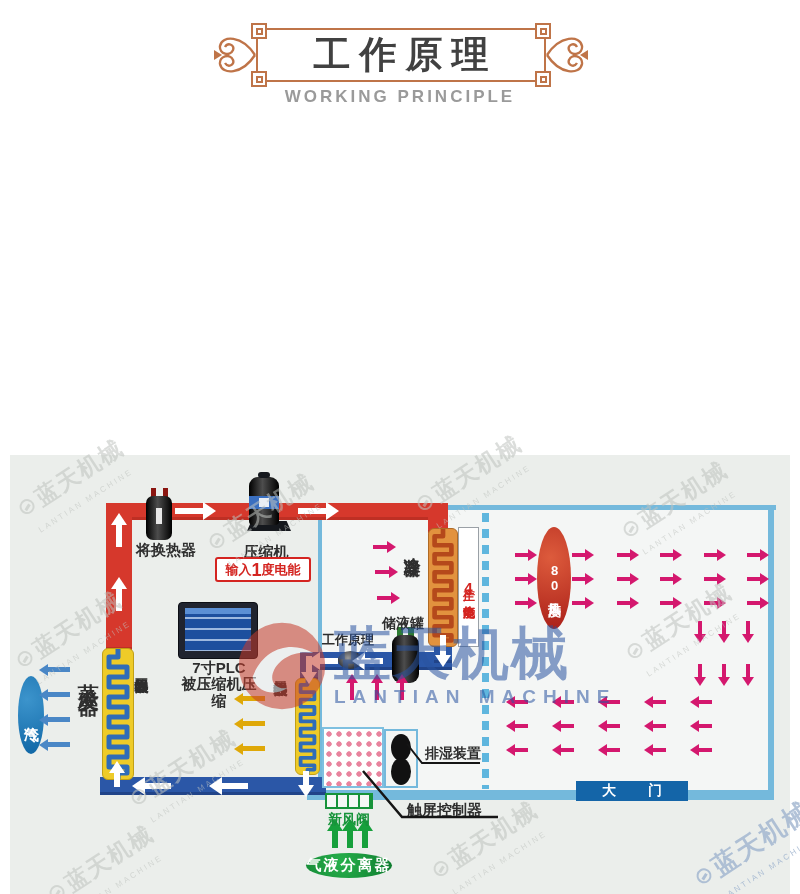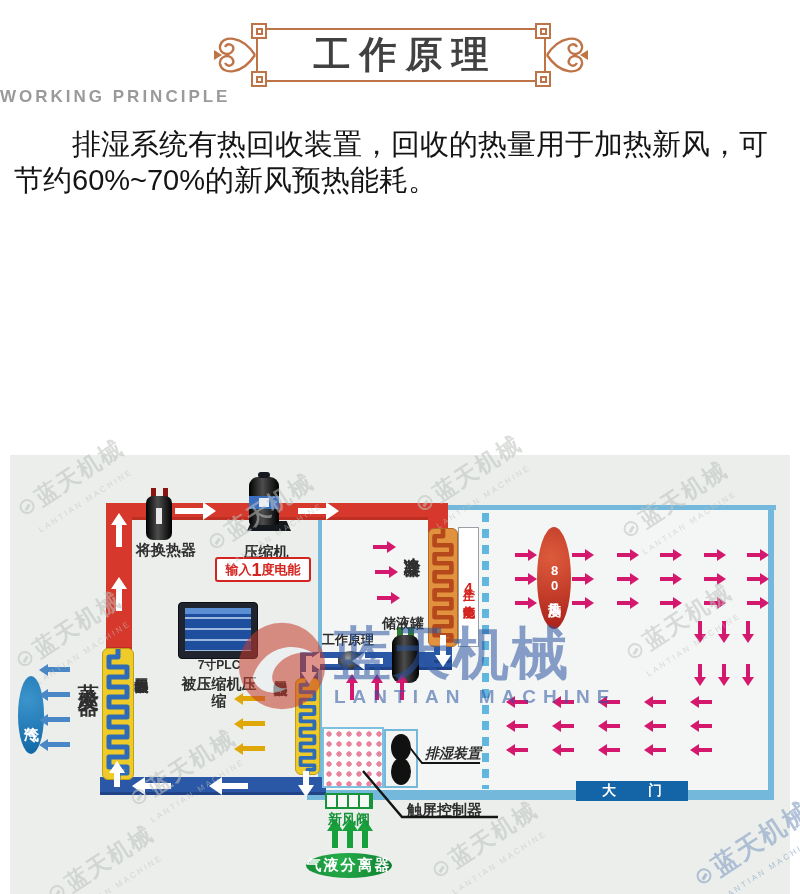--- a/index.html
+++ b/index.html
@@ -6,21 +6,21 @@
   .page{position:relative;width:800px;height:894px;background:#fff;overflow:hidden;
         font-family:"Liberation Sans","DejaVu Sans",sans-serif;}
   .abs{position:absolute;}
 
   
   .title-frame{position:absolute;left:256px;top:28px;width:290px;height:54px;
                border:2px solid #bf7448;box-sizing:border-box;display:flex;align-items:center;justify-content:center;}
   .title-frame h1{margin:0;font-size:37px;font-weight:bold;color:#414141;letter-spacing:9px;text-indent:9px;}
   .corner{position:absolute;width:12px;height:12px;border:2px solid #bf7448;background:#fff;}
   .corner::after{content:"";position:absolute;left:3px;top:3px;width:3px;height:3px;border:2px solid #bf7448;}
-  .subtitle{position:absolute;left:0;top:87px;width:100%;text-align:left;font-size:17px;
+  .subtitle{position:absolute;left:0;top:87px;width:100%;text-align:center;font-size:17px;
             color:#9a9a9a;letter-spacing:3px;font-weight:bold;}
 
   
   .intro{position:absolute;left:14px;top:126px;width:772px;color:#141414;
          font-size:29px;line-height:36px;font-weight:500;}
   .intro p{margin:0;text-indent:2em;}
 
   
   .diagram{position:absolute;left:10px;top:455px;width:780px;height:439px;background:#ebeeeb;}
   .room-fill{left:312px;top:55px;width:450px;height:280px;background:#f4f6f5;z-index:1;}
@@ -115,21 +115,20 @@
     <path d="M10 26 L2 21 L2 31 Z" fill="#bf7448"></path>
   </svg>
   <svg class="abs" style="left:546px;top:29px;transform:scaleX(-1);" width="44" height="52" viewBox="0 0 44 52">
     <path d="M43 26 C30 6 10 6 8 17 C7 25 18 28 21 21 C23 16 16 13 13 18" fill="none" stroke="#bf7448" stroke-width="2.4"></path>
     <path d="M43 26 C30 46 10 46 8 35 C7 27 18 24 21 31 C23 36 16 39 13 34" fill="none" stroke="#bf7448" stroke-width="2.4"></path>
     <path d="M10 26 L2 21 L2 31 Z" fill="#bf7448"></path>
   </svg>
   <div class="subtitle">WORKING PRINCIPLE</div>
 
   <div class="intro">
-    <p>排湿系统有热回收装置，回收的热量用于加热新风，可节约60%~70%的新风预热能耗。</p>
   </div>
 
   <div class="diagram">
 
     <div class="abs room-fill"></div>
     <div class="abs border-b" style="left:430px;top:50px;width:336px;height:5px;"></div>
     <div class="abs border-b" style="left:758px;top:50px;width:6px;height:295px;"></div>
     <div class="abs border-b" style="left:297px;top:335px;width:467px;height:10px;"></div>
     <div class="abs border-b" style="left:308px;top:63px;width:4px;height:272px;"></div>
     <div class="abs dashed-wall"></div>
@@ -209,21 +208,21 @@
     <div class="lbl" style="left:312px;top:178px;font-size:13px;">工作原理</div>
     <div class="dev" style="left:328px;top:196px;width:25px;height:18px;border-radius:50%;background:radial-gradient(circle at 40% 40%,#9a9a9a,#23252a 70%);"></div>
 
     <i class="aw u" style="--c:#d4186e;left:340px;top:228px;height:17px;"></i>
     <i class="aw u" style="--c:#d4186e;left:365px;top:228px;height:17px;"></i>
     <i class="aw u" style="--c:#d4186e;left:390px;top:228px;height:17px;"></i>
 
     <div class="plc">
         <div class="scr"></div>
       </div>
-    <div class="lbl" style="left:166px;top:204px;width:86px;text-align:center;font-size:12px;">7寸PLC</div>
+    <div class="lbl" style="left:166px;top:204px;width:86px;text-align:center;font-size:15px;">7寸PLC</div>
     <div class="lbl" style="left:166px;top:220px;width:86px;text-align:center;font-size:15px;">被压缩机压缩</div>
 
     <div class="lbl vtext" style="left:124px;top:213px;font-size:14px;height:112px;">三级热回收器</div>
     <div class="lbl vtext" style="left:263px;top:216px;font-size:14px;height:112px;">二级热回收器</div>
 
     <i class="aw l" style="--c:#dfa808;left:233px;top:241px;width:22px;height:5px;"></i>
     <i class="aw l" style="--c:#dfa808;left:233px;top:266px;width:22px;height:5px;"></i>
     <i class="aw l" style="--c:#dfa808;left:233px;top:291px;width:22px;height:5px;"></i>
 
     <div class="lbl vtext" style="left:66px;top:212px;font-size:21px;letter-spacing:6px;">蒸发器</div>
@@ -231,21 +230,21 @@
     <i class="aw l" style="--c:#4a87c6;left:38px;top:237px;width:22px;height:5px;"></i>
     <i class="aw l" style="--c:#4a87c6;left:38px;top:262px;width:22px;height:5px;"></i>
     <i class="aw l" style="--c:#4a87c6;left:38px;top:287px;width:22px;height:5px;"></i>
     <div class="oval vtext" style="left:8px;top:221px;width:26px;height:78px;font-size:15px;background:radial-gradient(circle at 35% 30%,#3c94cc,#0f66a5);">冷气</div>
 
     <div class="dots-box"></div>
     <div class="fanbox">
       <span class="fan" style="top:3px;"></span>
       <span class="fan" style="top:27px;"></span>
     </div>
-    <div class="lbl" style="left:415px;top:290px;font-size:14px;font-style:italic;">排湿装置</div>
+    <div class="lbl" style="left:415px;top:290px;font-size:14px;">排湿装置</div>
     <div class="lbl" style="left:397px;top:346px;font-size:15px;">触屏控制器</div>
     <svg class="abs" style="left:0;top:0;width:780px;height:439px;z-index:9;pointer-events:none;" viewBox="0 0 780 439">
       <polyline points="397,289 412,308 470,308" fill="none" stroke="#151515" stroke-width="2"></polyline>
       <polyline points="353,316 392,362 488,362" fill="none" stroke="#151515" stroke-width="2.5"></polyline>
     </svg>
 
     <div class="valve-grid"></div>
     <div class="lbl" style="left:315px;top:356px;width:48px;text-align:center;font-size:14px;color:#17933a;">新风阀</div>
     <i class="aw big u" style="--c:#17a03c;left:322px;top:376px;height:17px;"></i>
     <i class="aw big u" style="--c:#17a03c;left:337px;top:376px;height:17px;"></i>

